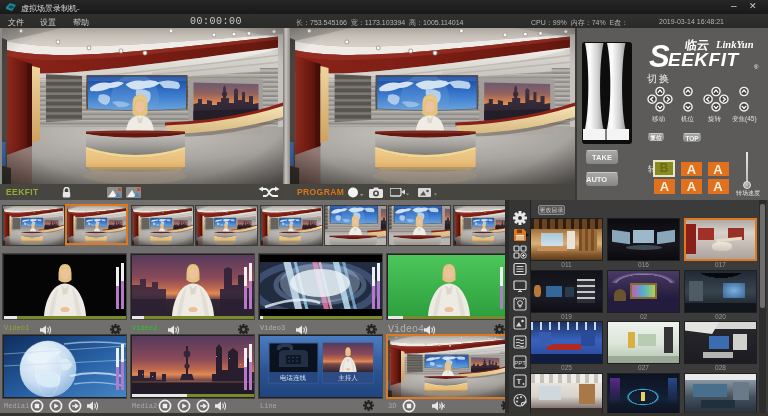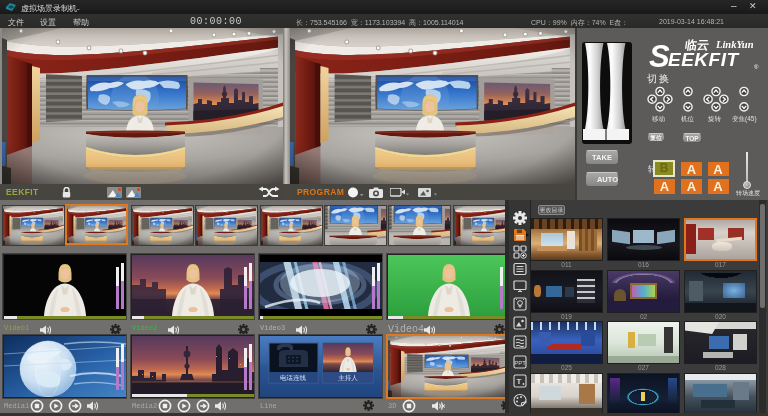--- a/index.html
+++ b/index.html
@@ -360,21 +360,21 @@
 </div>
 <div class="a" style="left:577px;top:28px;width:191px;height:172px;background:#5c5b59">
 <div class="a" style="left:5px;top:14px;width:50px;height:102px;background:#0d0d0d;border-radius:3px"></div>
 <svg class="a" style="left:6px;top:15px" width="48" height="100" viewBox="0 0 48 100">
 <path d="M2,0 L20.5,0 C16,20 16,66 20.5,86 L2,86 C6.5,66 6.5,20 2,0 Z" fill="url(#tbarg)"></path>
 <path d="M24,0 L42.5,0 C38,20 38,66 42.5,86 L24,86 C28.5,66 28.5,20 24,0 Z" fill="url(#tbarg)"></path>
 <rect x="0" y="86" width="22.5" height="11" fill="#f4f4f4"></rect>
 <rect x="23.5" y="86" width="22.5" height="11" fill="#f4f4f4"></rect>
 </svg>
 <div class="a" style="left:8px;top:122px;width:34px;height:15px;background:linear-gradient(#a8a8a6,#868684);border:1px solid #5a5a58;border-top-color:#c8c8c6;border-radius:4px;color:#f4f4f4;font-weight:bold;text-align:center;font-size:7.5px;line-height:14px">TAKE</div>
-<div class="a" style="left:8px;top:144px;width:34px;height:15px;background:linear-gradient(#a8a8a6,#868684);border:1px solid #5a5a58;border-top-color:#c8c8c6;border-radius:4px;color:#f4f4f4;font-weight:bold;text-align:right;font-size:7.5px;line-height:14px">AUTO</div>
+<div class="a" style="left:8px;top:144px;width:34px;height:15px;background:linear-gradient(#a8a8a6,#868684);border:1px solid #5a5a58;border-top-color:#c8c8c6;border-radius:4px;color:#f4f4f4;font-weight:bold;text-align:left;font-size:7.5px;line-height:14px">AUTO</div>
 <div class="a" style="left:108px;top:9px;width:85px;height:14px">
 <span class="a" style="left:0;top:0;font-size:12px;font-weight:bold;color:#fff;transform:skewX(-8deg)">临云</span>
 <span class="a" style="left:31px;top:2px;font-size:10.5px;font-weight:bold;font-style:italic;color:#fff;font-family:'Liberation Serif',serif">LinkYun</span>
 </div>
 <div class="a" style="left:72px;top:14px;width:120px;height:32px">
 <span class="a" style="left:0;top:-3px;font-size:31px;font-weight:bold;font-style:italic;color:#fff;letter-spacing:-1px">S</span>
 <span class="a" style="left:19px;top:7px;font-size:19px;font-weight:bold;font-style:italic;color:#fff;letter-spacing:0.5px">EEKFIT</span>
 <span class="a" style="left:105px;top:22px;font-size:6px;color:#fff">®</span>
 </div>
 <span class="a" style="left:70px;top:44px;font-size:10px;color:#f0f0f0;letter-spacing:2px">切换</span>

